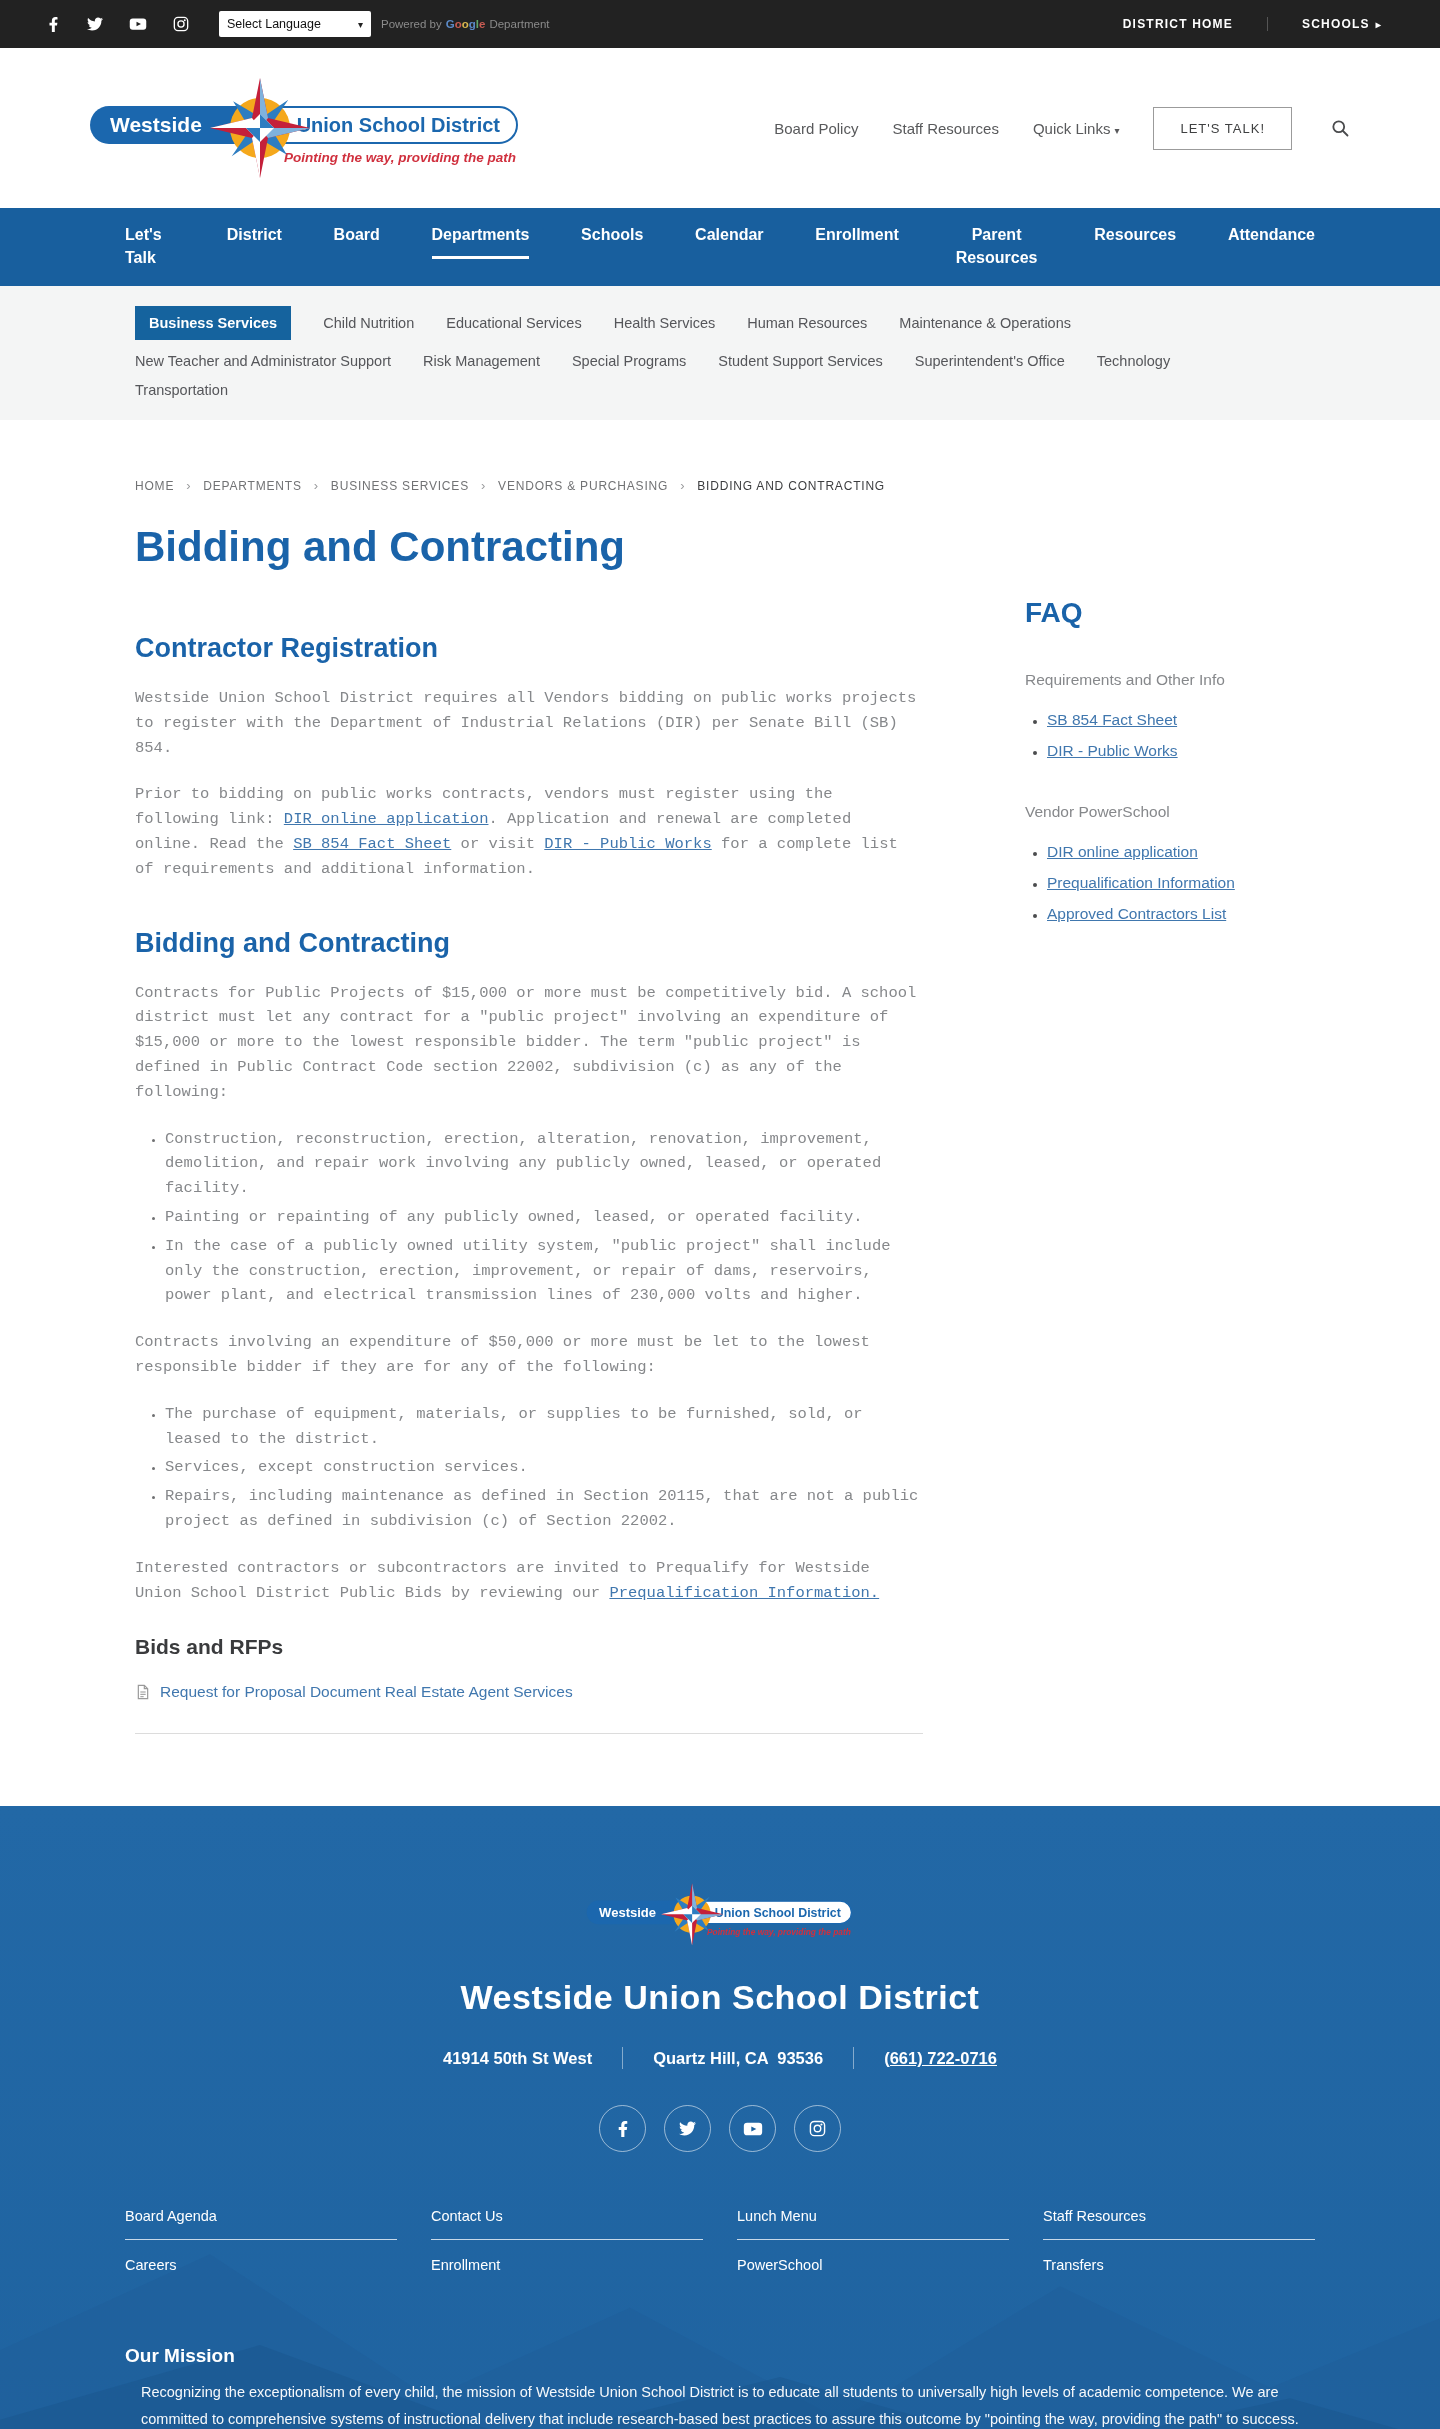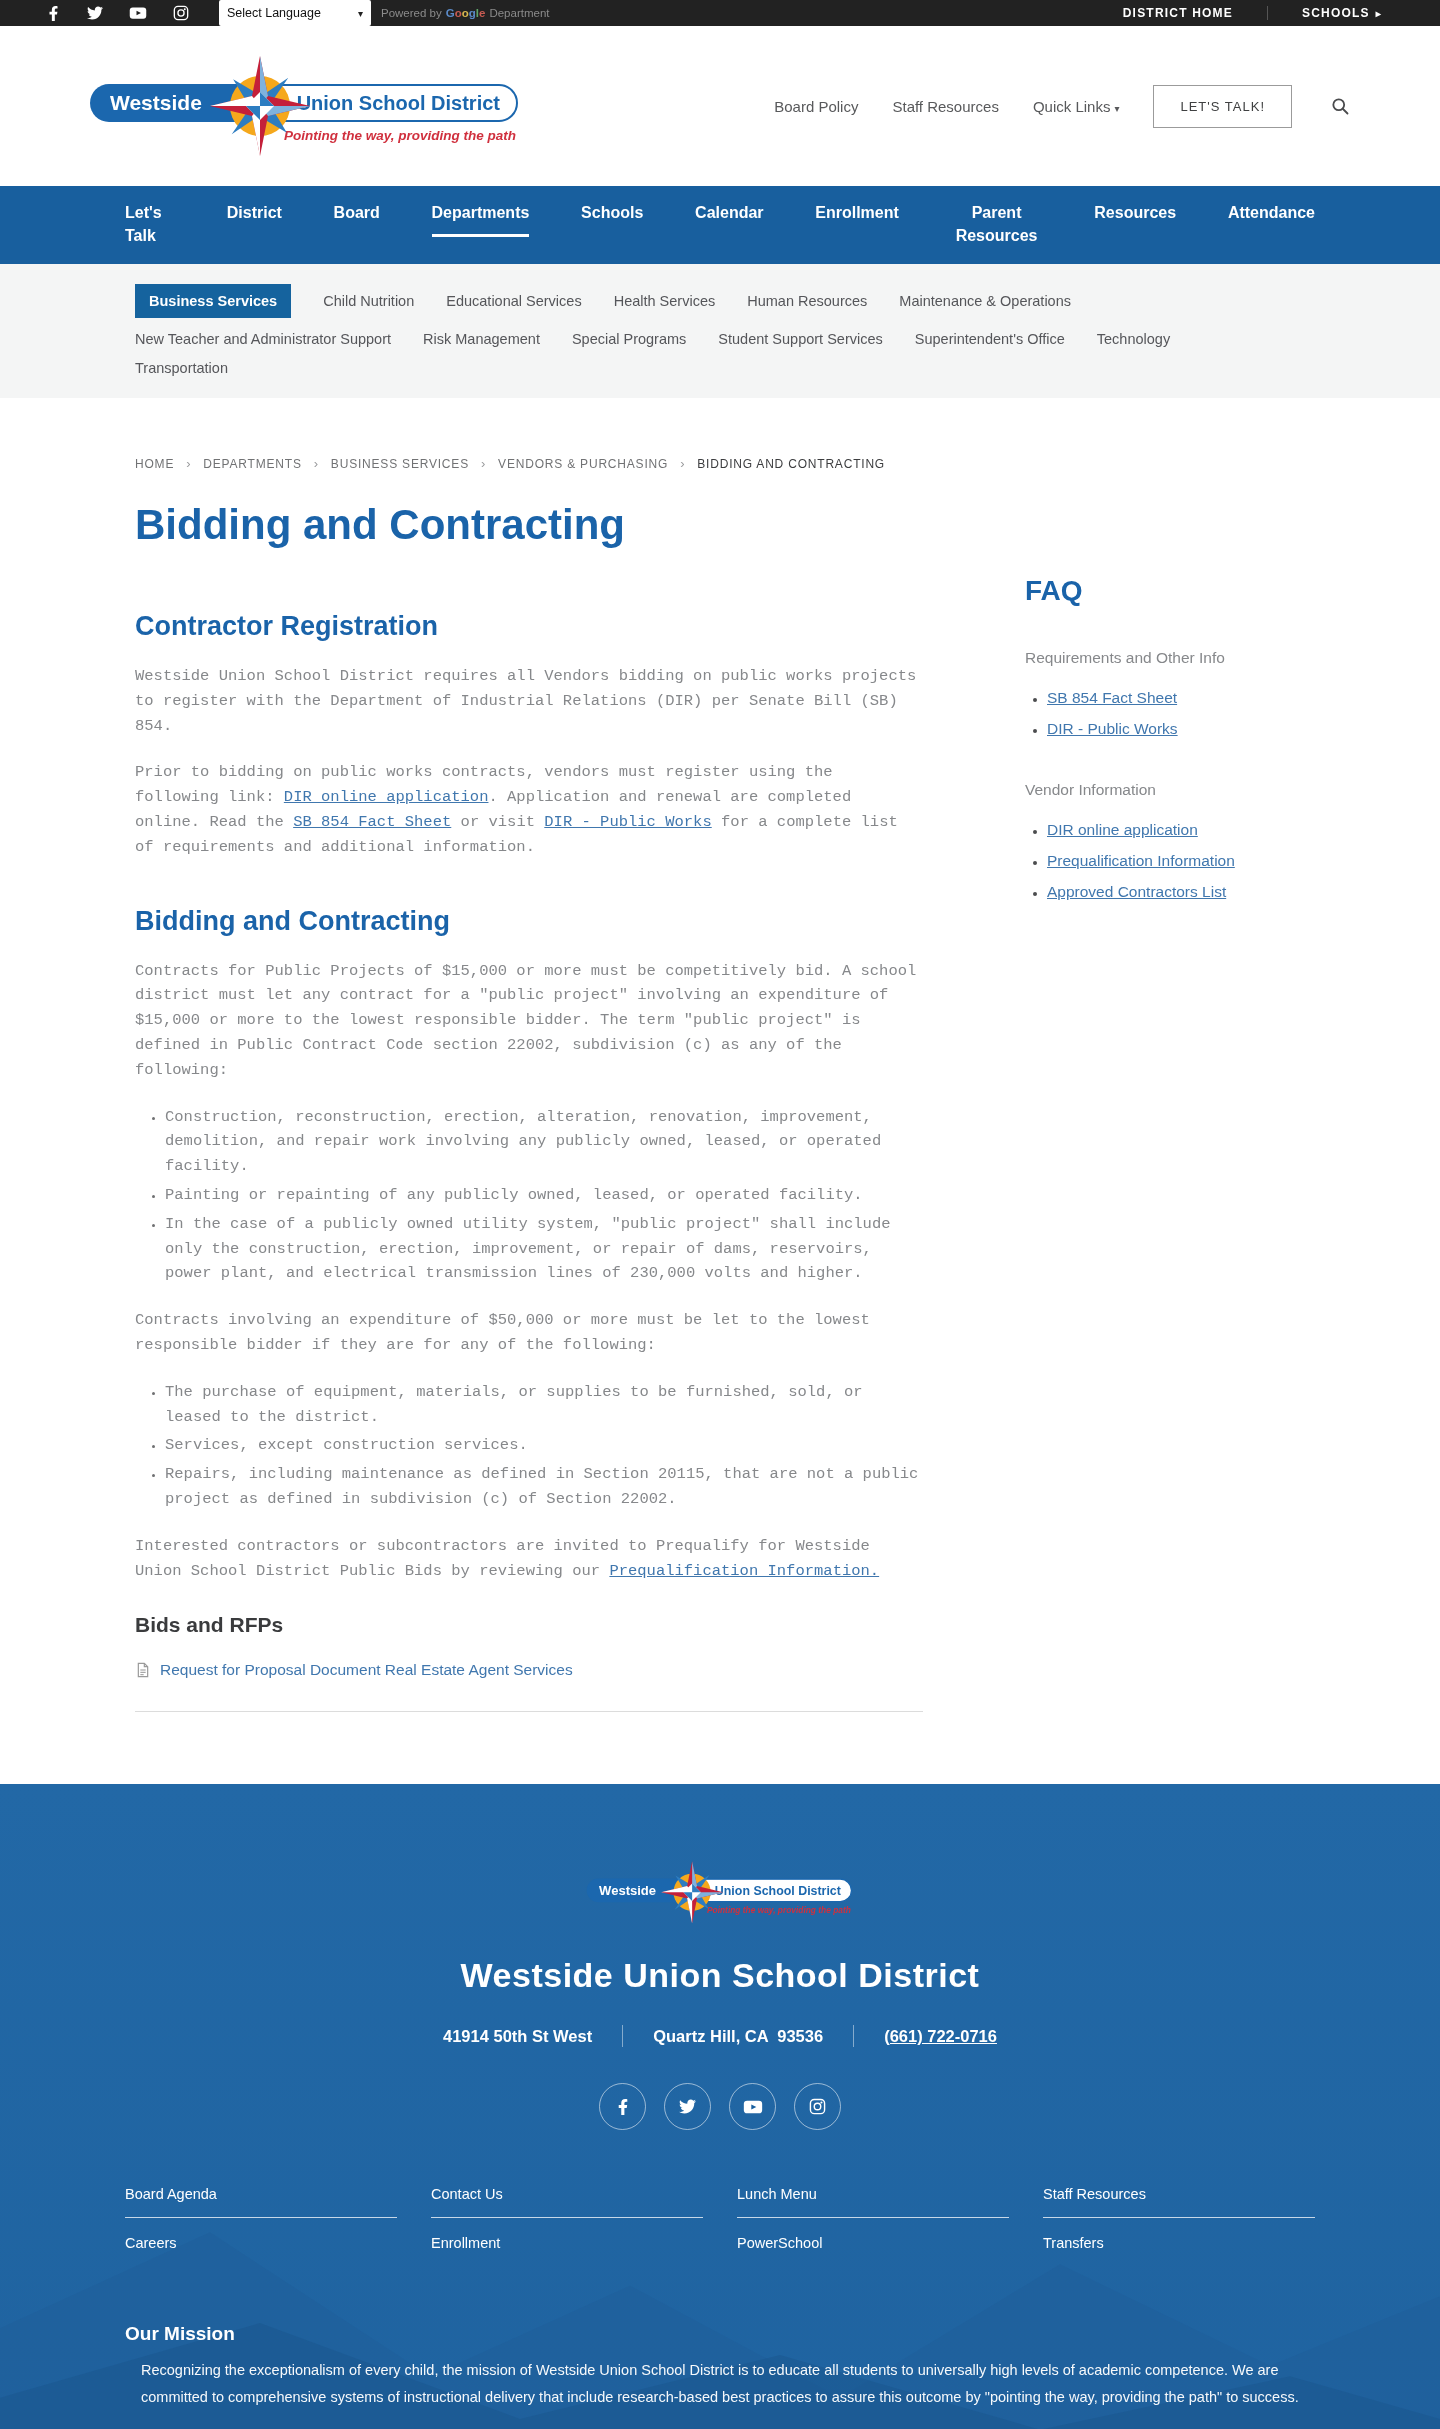--- a/index.html
+++ b/index.html
@@ -1,21 +1,21 @@
 <!DOCTYPE html>
 <html><head>
 <meta charset="utf-8">
 <style>
   * { margin:0; padding:0; box-sizing:border-box; }
   body { width:1440px; background:#ffffff; font-family:"Liberation Sans", sans-serif; color:#3e3f41; }
   a { text-decoration:none; color:inherit; cursor:pointer; }
   .container { width:1190px; margin:0 auto; }
 
   
-  .topbar { background:#222222; height:26px; display:flex; align-items:center; }
+  .topbar { background:#222222; height:48px; display:flex; align-items:center; }
   .topbar-inner { width:1392px; margin:0 auto; display:flex; align-items:center; }
   .tb-social { display:flex; align-items:center; gap:26px; margin-left:22px; }
   .tb-social a { color:#ffffff; display:flex; align-items:center; }
   .tb-social svg { display:block; }
   .lang-select { margin-left:30px; background:#ffffff; color:#111; width:152px; height:26px; border-radius:2px;
                  display:flex; align-items:center; justify-content:space-between; padding:0 8px; font-size:12.5px; cursor:pointer; }
   .lang-caret { font-size:10px; color:#222; }
   .gt { margin-left:10px; font-size:11.5px; color:#8b8b8b; display:flex; gap:4px; align-items:center; }
   .gt .gl { font-weight:bold; }
   .gl0,.gl3{color:#5b8ac7;} .gl1,.gl5{color:#c75b52;} .gl2{color:#d8b64e;} .gl4{color:#61a469;}
@@ -322,21 +322,21 @@
       <hr class="content-divider">
     </div>
 
     <aside>
       <h2 class="faq-title">FAQ</h2>
       <div class="faq-group-label">Requirements and Other Info</div>
       <ul class="faq-list">
         <li><a>SB 854 Fact Sheet</a></li>
         <li><a>DIR - Public Works</a></li>
       </ul>
-      <div class="faq-group-label">Vendor Information</div>
+      <div class="faq-group-label">Vendor PowerSchool</div>
       <ul class="faq-list">
         <li><a>DIR online application</a></li>
         <li><a>Prequalification Information</a></li>
         <li><a>Approved Contractors List</a></li>
       </ul>
     </aside>
   </div>
 </div>
 
 <footer class="footer">

